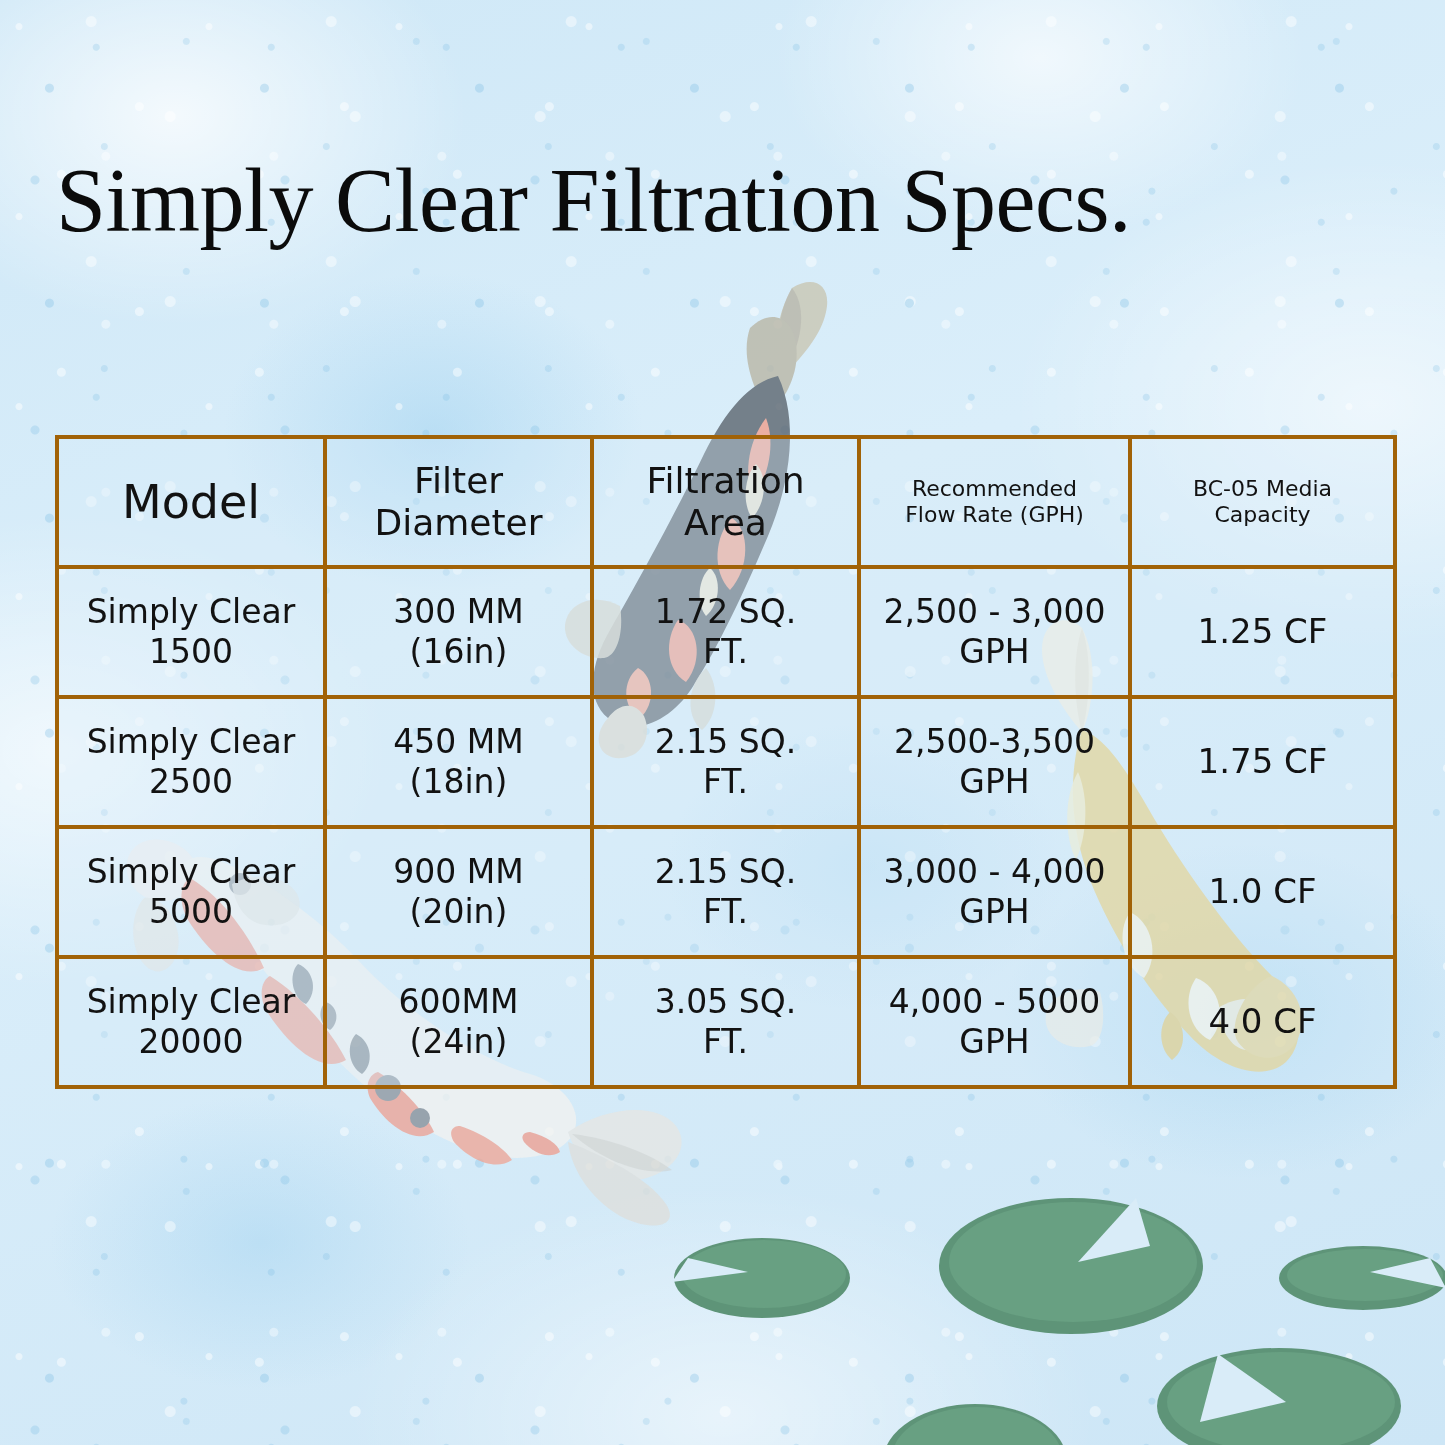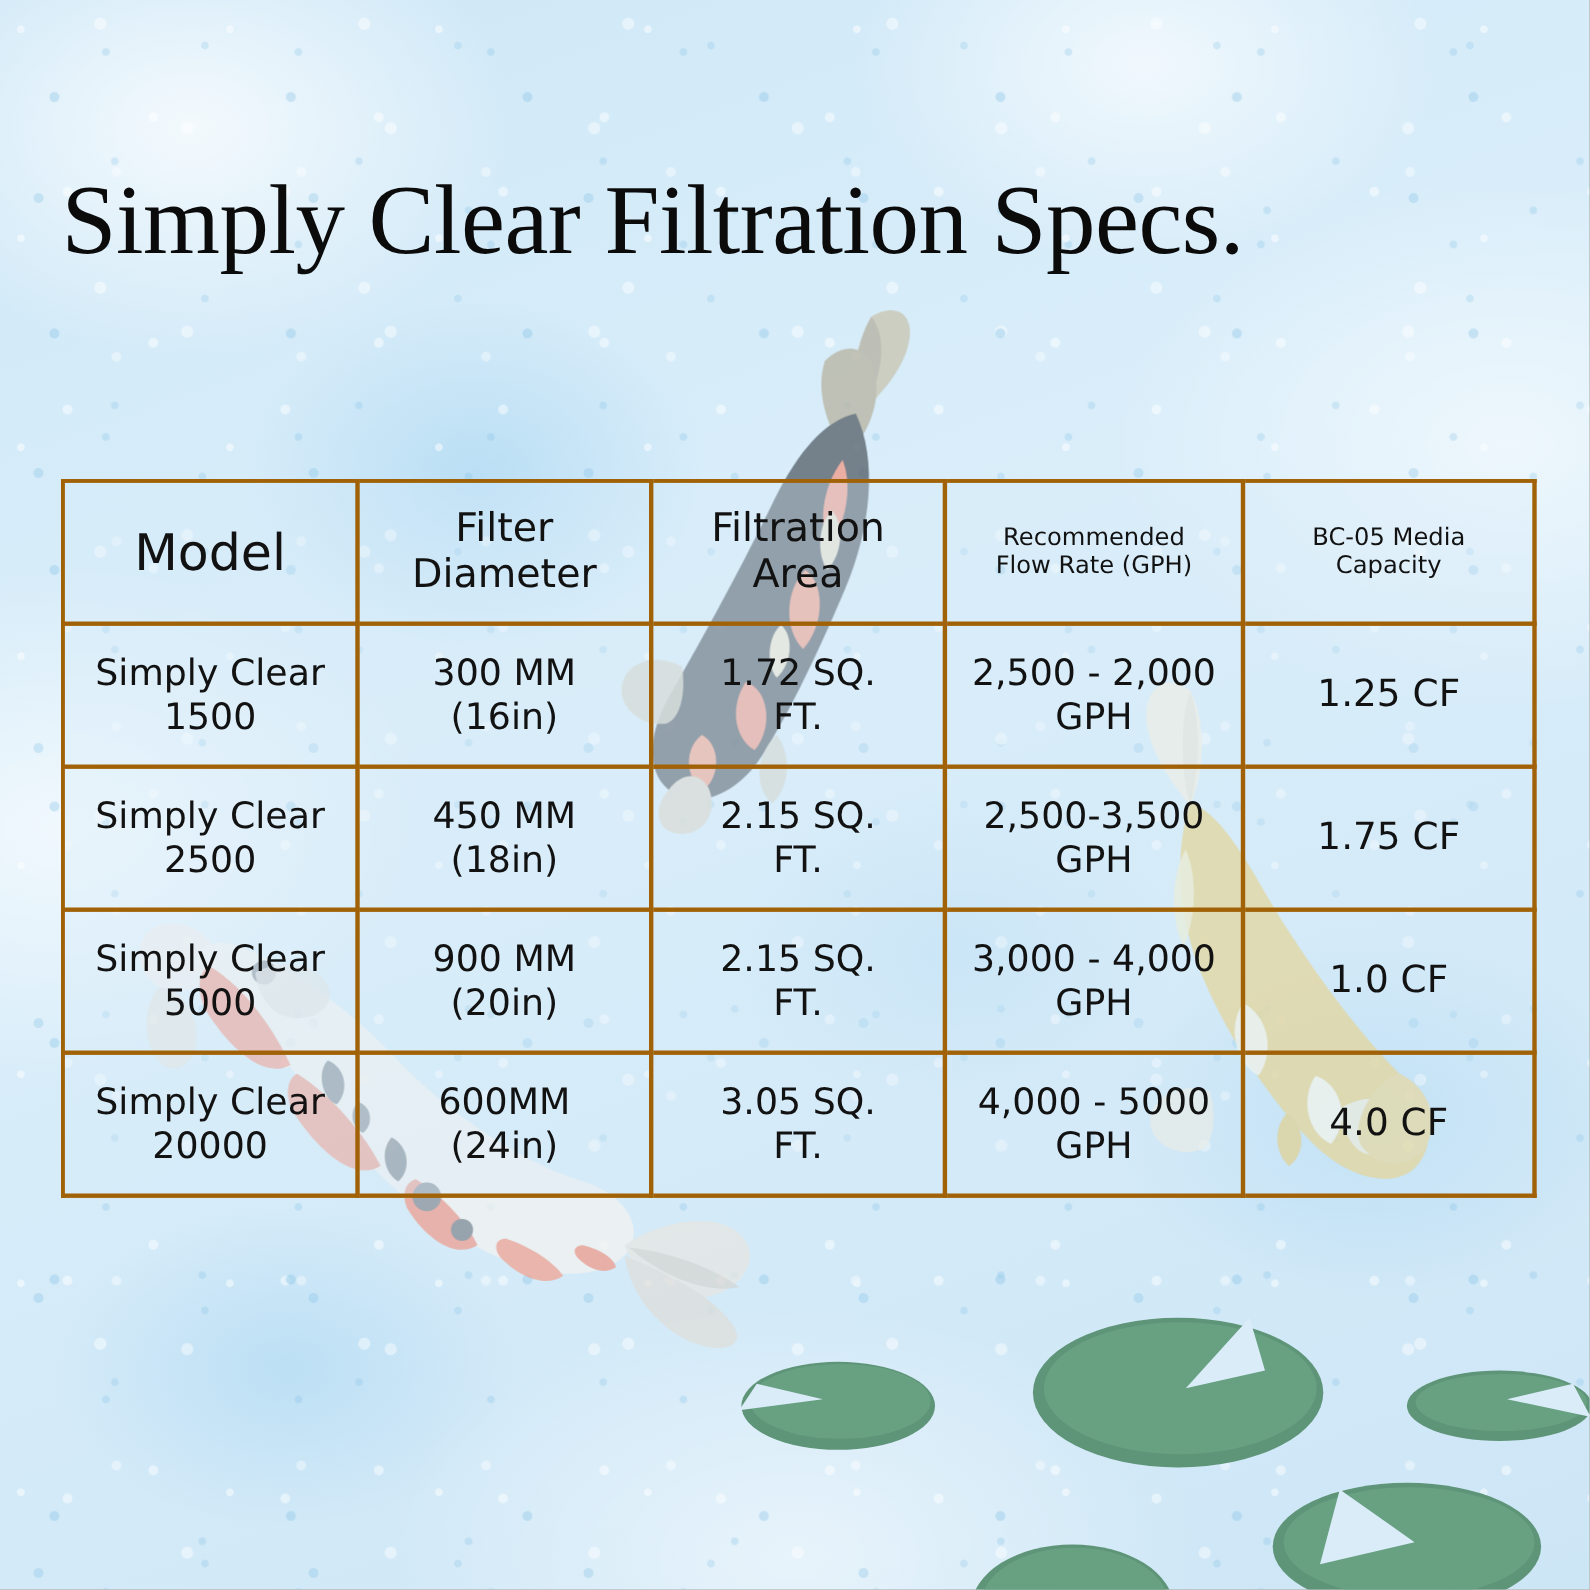--- a/index.html
+++ b/index.html
@@ -285,21 +285,21 @@
         </td>
         <td class="cell">
           <span>300 MM</span><br>
           <span>(16in)</span>
         </td>
         <td class="cell">
           <span>1.72 SQ.</span><br>
           <span>FT.</span>
         </td>
         <td class="cell">
-          <span>2,500 - 2,000</span><br>
+          <span>2,500 - 3,000</span><br>
           <span>GPH</span>
         </td>
         <td class="cell cell-cf">1.25 CF</td>
       </tr>
       <tr>
         <td class="cell">
           <span>Simply Clear</span><br>
           <span>2500</span>
         </td>
         <td class="cell">

